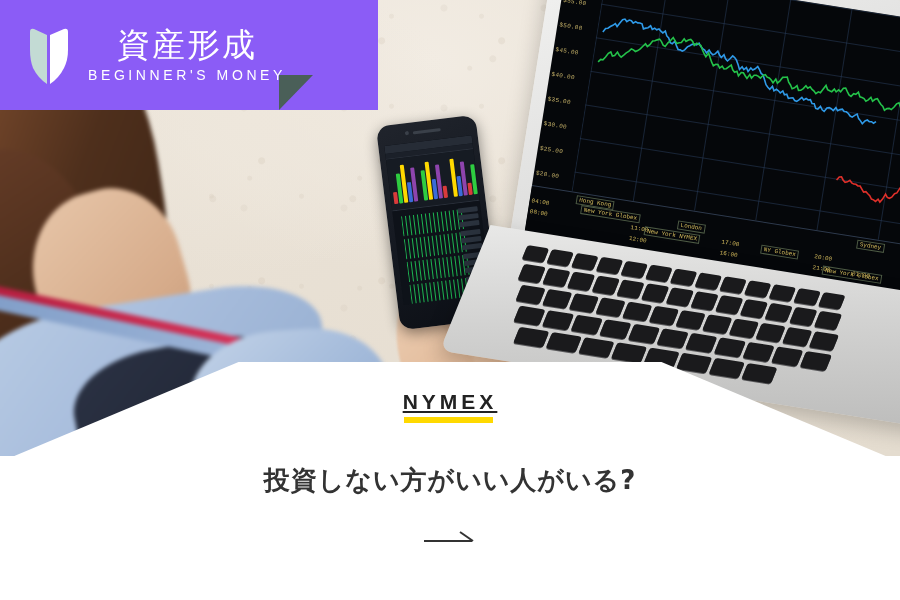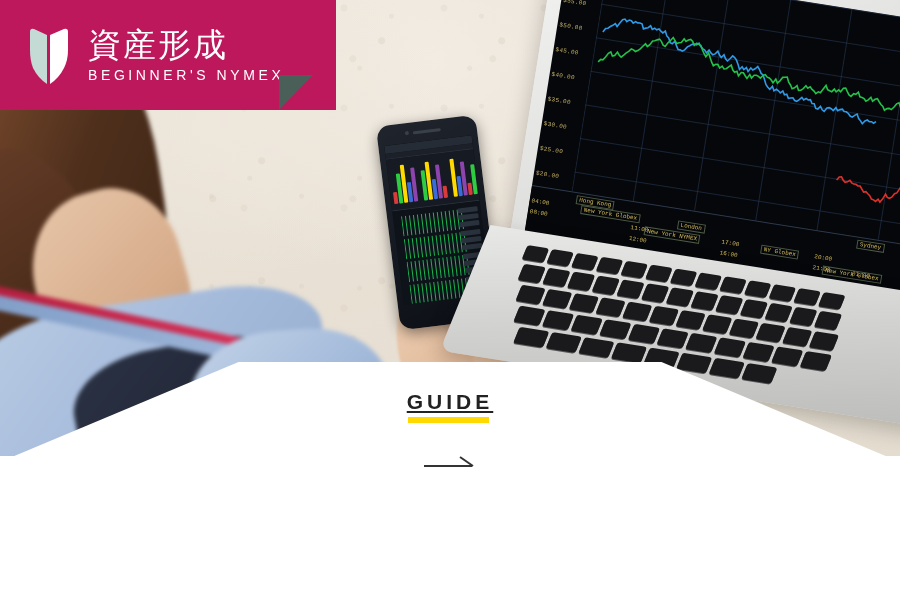--- a/index.html
+++ b/index.html
@@ -234,23 +234,24 @@
   }
   .keys { position:absolute; left:0; top:296px; width:470px; height:120px; transform:skewX(-13deg); }
   .key {
     position:absolute; background:#1a1a1c; border-radius:3px;
     box-shadow:0 1px 0 #5a5a5c;
   }
 
   
   .badge {
     position:absolute; left:0; top:0;
-    width:336px; height:110px;
-    background:#be185d;
+    width:378px; height:110px;
+    background:#8b5cf6;
     z-index:20;
+    text-align:center;
   }
   .badge-fold {
     position:absolute; left:279px; top:75px;
     width:0; height:0;
     border-left:34px solid #4a5f58;
     border-bottom:35px solid transparent;
     z-index:21;
   }
   .badge-inner {
     position:absolute; inset:0;
@@ -488,28 +489,29 @@
   <div class="badge">
     <div class="badge-inner">
       <span class="wakaba">
         <svg width="42" height="62" viewBox="0 0 42 62">
           <path d="M2 8 Q2 4 6 5 L19 11 L19 60 Q10 54 5 44 Q2 36 2 26 Z" fill="#c3dbd4"></path>
           <path d="M40 8 Q40 4 36 5 L22 11 L22 60 Q31 54 36 44 Q40 36 40 26 Z" fill="#ffffff"></path>
         </svg>
       </span>
       <span class="badge-text">
         <span class="badge-jp">資産形成</span>
-        <span class="badge-en">BEGINNER'S NYMEX</span>
+        <span class="badge-en">BEGINNER'S MONEY</span>
       </span>
     </div>
   </div>
   <div class="badge-fold"></div>
 
   <div class="content">
-    <a class="kicker" href="#">GUIDE</a>
+    <a class="kicker" href="#">NYMEX</a>
+    <h1 class="headline">投資しない方がいい人がいる?</h1>
     <div class="arrow-wrap">
       <span>
         <svg width="56" height="16" viewBox="0 0 56 16">
           <line x1="2" y1="11" x2="50" y2="11" stroke="#333" stroke-width="2"></line>
           <line x1="38" y1="2" x2="51" y2="11" stroke="#333" stroke-width="2"></line>
         </svg>
       </span>
     </div>
   </div>
 

